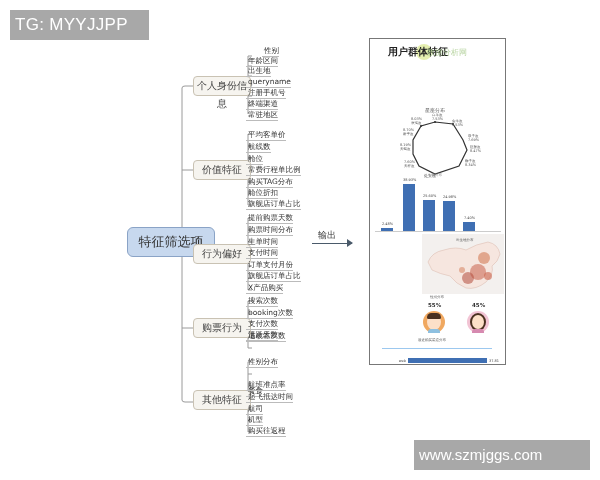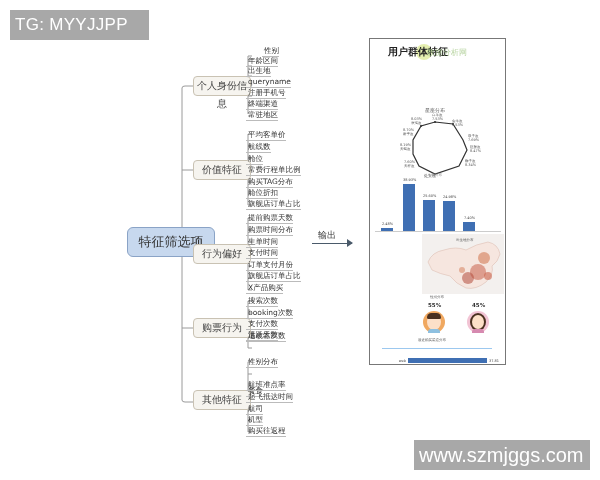--- a/index.html
+++ b/index.html
@@ -7,21 +7,21 @@
   body { position: relative; font-family: "DejaVu Sans", sans-serif; color: #333; }
 
   .watermark-tl {
     position: absolute; left: 10px; top: 10px; width: 139px; height: 30px;
     background: #a8a8a8; color: #fff; font-family: "Liberation Sans", sans-serif;
     font-size: 17px; line-height: 30px; padding-left: 5px; letter-spacing: 0.3px;
   }
   .watermark-br {
     position: absolute; left: 414px; top: 440px; width: 176px; height: 30px;
     background: #a8a8a8; color: #fff; font-family: "Liberation Sans", sans-serif;
-    font-size: 20px; line-height: 30px; padding-left: 5px;
+    font-size: 15px; line-height: 30px; padding-left: 5px;
   }
 
   svg.connectors { position: absolute; left: 0; top: 0; width: 600px; height: 480px; pointer-events: none; }
 
   .root-node {
     position: absolute; left: 87px; top: 227px; width: 88px; height: 30px;
     background: #c7d8ee; border: 1px solid #8aa3c6; border-radius: 6px;
     font-size: 13px; text-align: center; line-height: 28px; color: #333;
     font-family: "DejaVu Serif", serif;
     margin-left: 40px;

